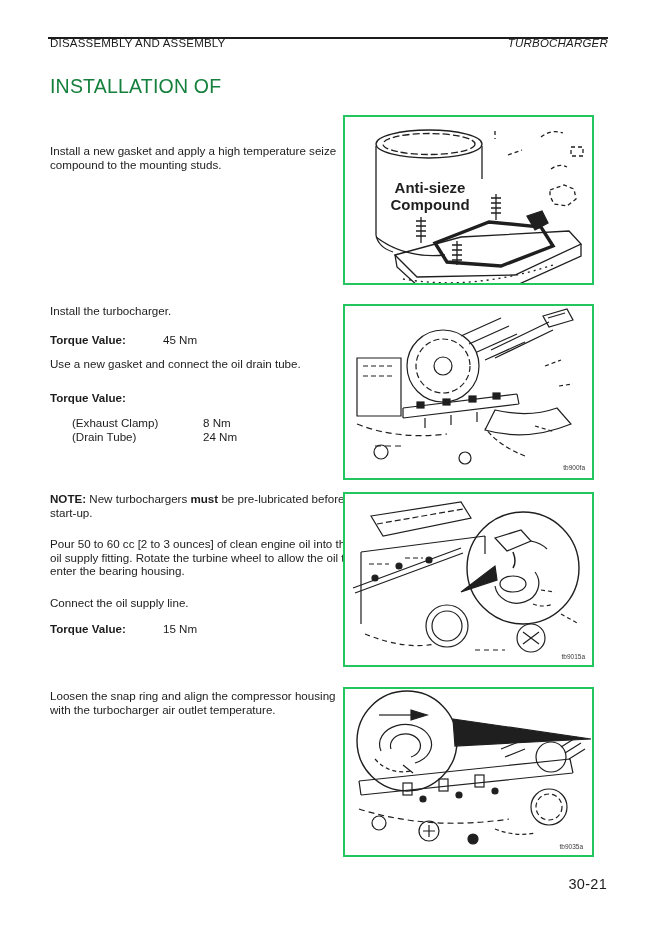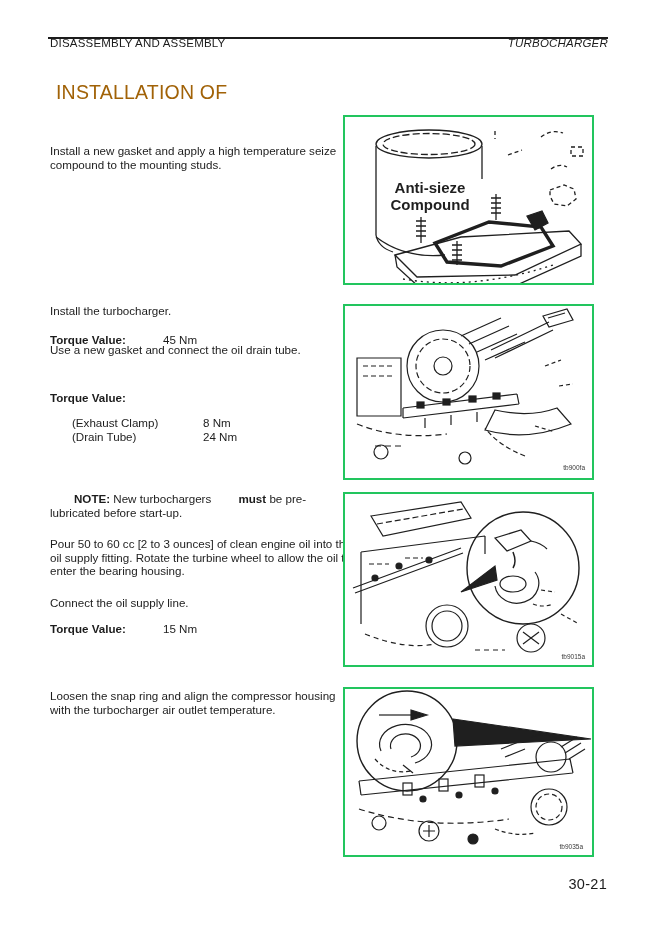--- a/index.html
+++ b/index.html
@@ -7,28 +7,28 @@
     width:657px;height:925px;background:#ffffff;position:relative;
     font-family:"Liberation Sans", sans-serif;color:#1c1c1c;overflow:hidden;
   }
   .abs{position:absolute;}
   
   .hdr{font-size:11.5px;letter-spacing:.2px;top:37px;text-align:center;}
   .hdr-left{left:50px;}
   .hdr-right{right:49px;font-style:italic;}
   .hdr-rule{left:48px;top:37px;width:560px;height:2px;background:#1c1c1c;}
   
-  .title{left:49px;top:74px;font-size:19.5px;line-height:22px;font-weight:400;color:#a16207;letter-spacing:.2px;margin:7px;}
+  .title{left:49px;top:74px;font-size:19.5px;line-height:22px;font-weight:400;color:#15803d;letter-spacing:.2px;margin:1px;}
   
   .para{left:50px;width:306px;font-size:11.6px;line-height:13.6px;margin:0;}
   .torque{left:50px;width:306px;font-size:11.6px;line-height:13.6px;}
   .tlabel{font-weight:bold;display:inline-block;width:113px;}
   .trow{display:block;margin-left:22px;}
   .trow .tname{display:inline-block;width:131px;}
-  b{font-weight:bold;margin-left:24px;}
+  b{font-weight:bold;}
   
   .fig{left:343px;width:251px;border:2px solid #22c55e;background:#fff;box-sizing:border-box;}
   .fig svg{display:block;}
   .figcode{font-size:6.5px;fill:#3a3a3a;font-family:"Liberation Sans",sans-serif;}
   
   .pagenum{right:50px;top:876px;font-size:14.5px;letter-spacing:.3px;margin-left:6px;}
 </style>
 </head>
 <body>
 
@@ -39,21 +39,21 @@
 <h1 class="abs title"><span>INSTALLATION OF</span><br></h1>
 
 <p class="abs para" style="top:144px">Install a new gasket and apply a high temperature seize compound to the mounting studs.</p>
 
 <p class="abs para" style="top:304px">Install the turbocharger.</p>
 
 <div class="abs torque" style="top:333px">
   <span class="tlabel">Torque Value:</span><span>45 Nm</span>
 </div>
 
-<p class="abs para" style="top:343px">Use a new gasket and connect the oil drain tube.</p>
+<p class="abs para" style="top:357px">Use a new gasket and connect the oil drain tube.</p>
 
 <div class="abs torque" style="top:391px">
   <span class="tlabel">Torque Value:</span>
 </div>
 <div class="abs torque" style="top:416px">
   <span class="trow"><span class="tname">(Exhaust Clamp)</span><span>8 Nm</span></span>
   <span class="trow"><span class="tname">(Drain Tube)</span><span>24 Nm</span></span>
 </div>
 
 <p class="abs para" style="top:492px"><b>NOTE:</b><span> New turbochargers </span><b>must</b><span> be pre-lubricated before start-up.</span></p>

